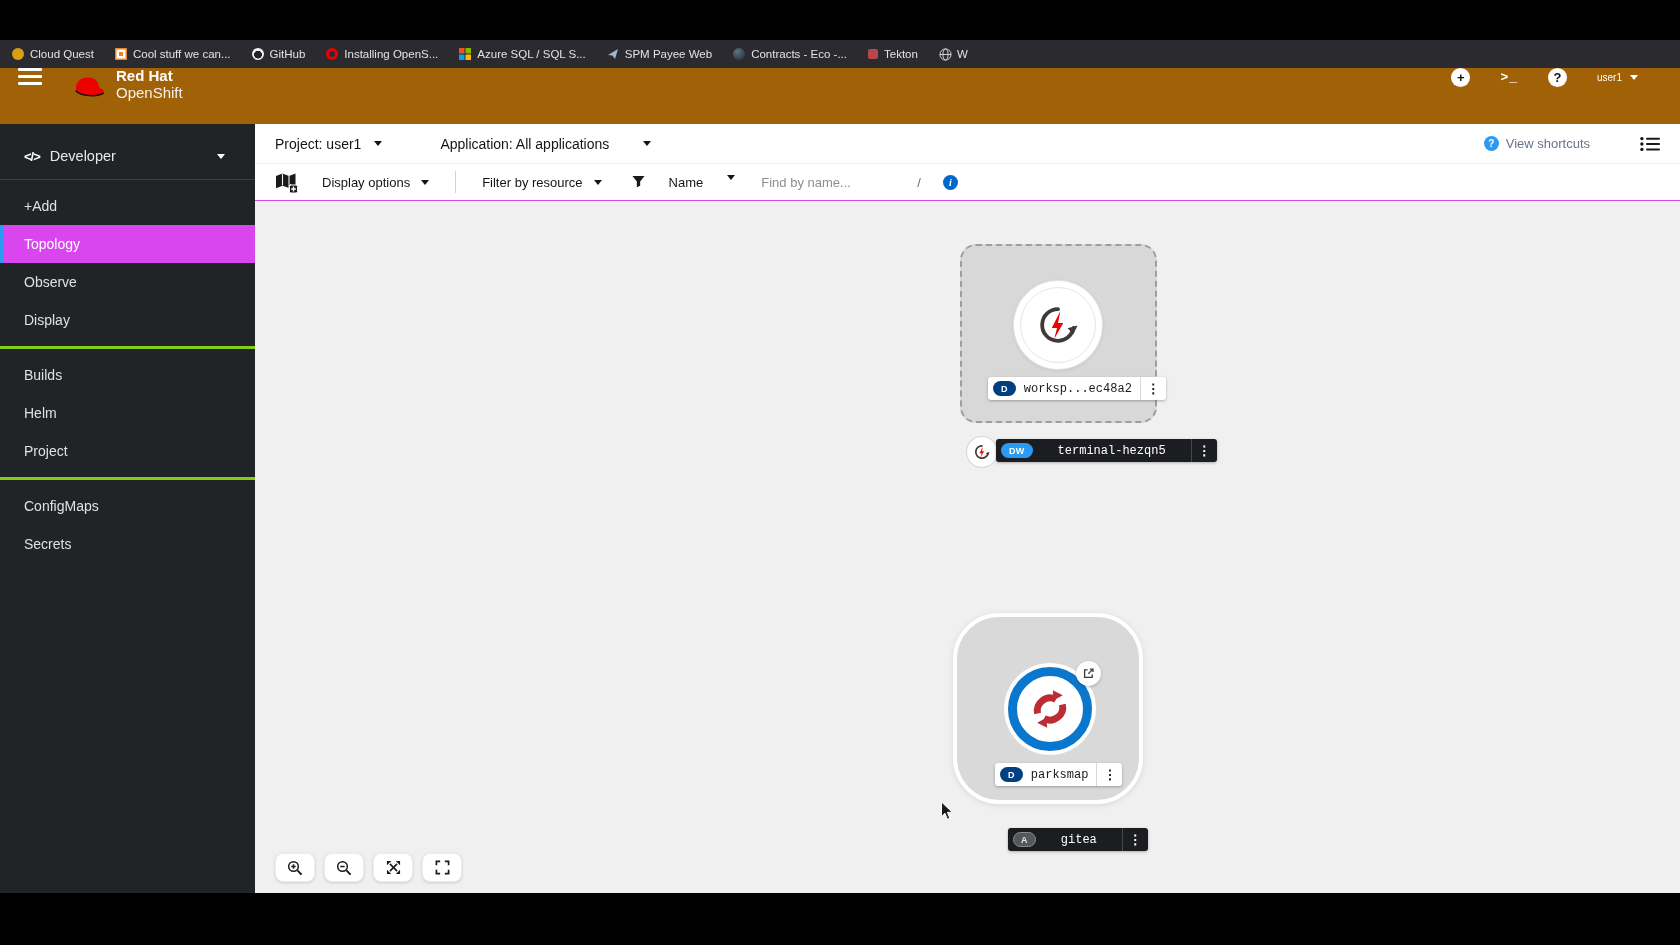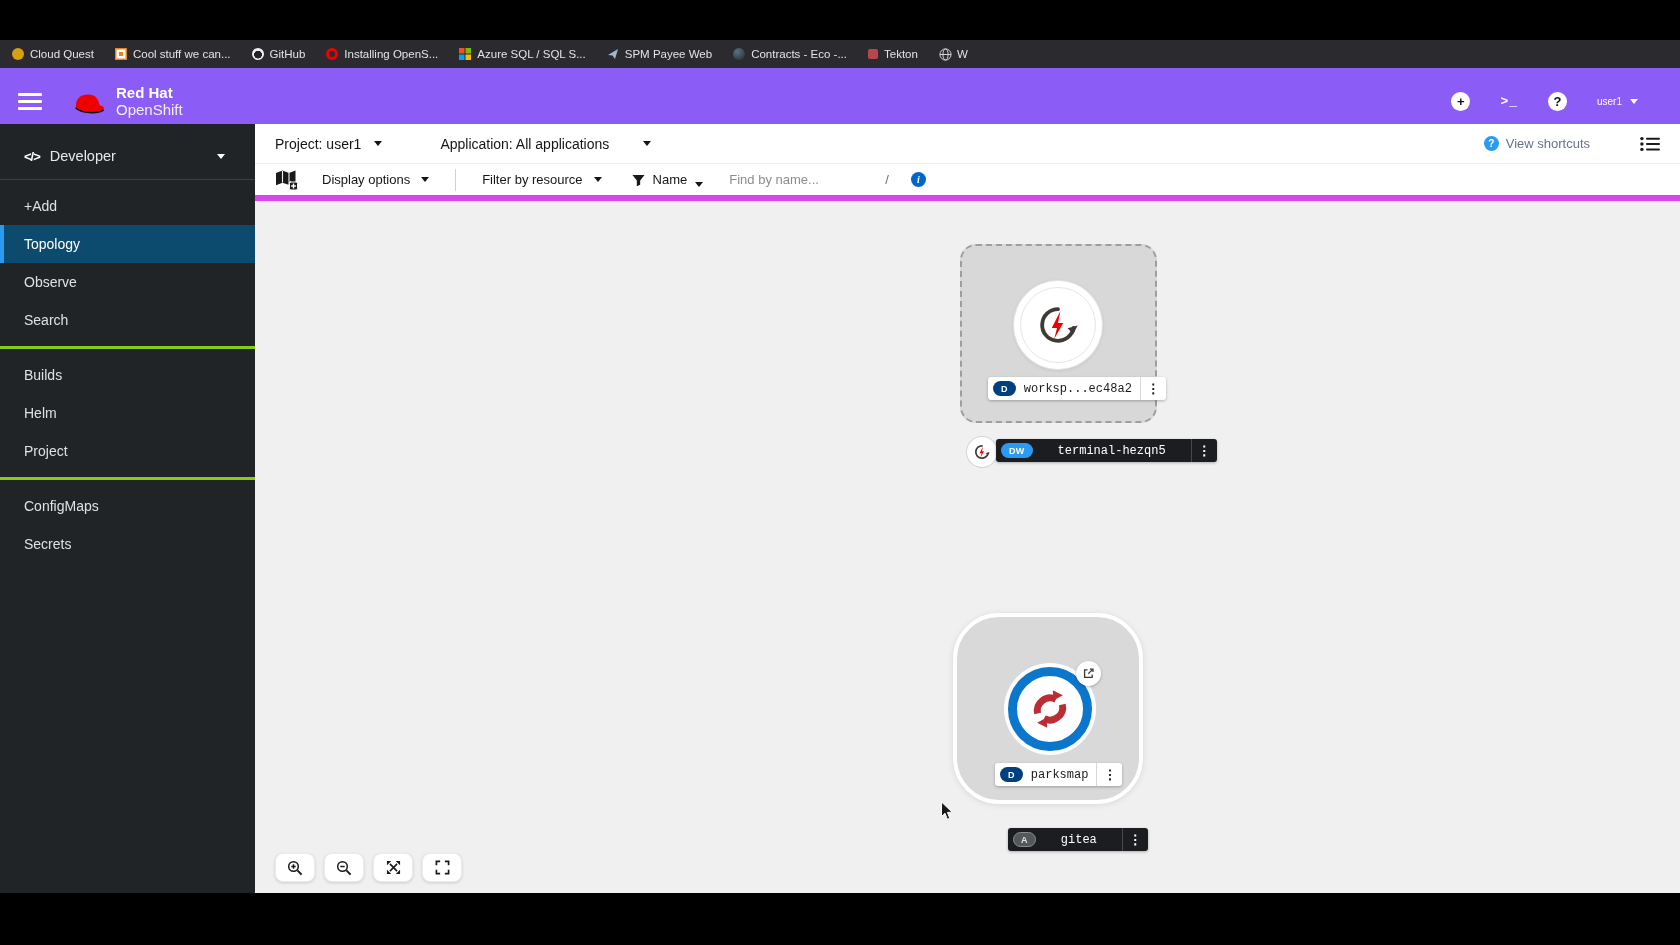--- a/index.html
+++ b/index.html
@@ -13,22 +13,22 @@
   .bm { display:flex; align-items:center; gap:6px; white-space:nowrap; cursor:pointer; }
   .fav { width:12px; height:12px; flex:0 0 auto; display:inline-block; }
   .fav-cloudquest { background:#d7a010; border-radius:50%; }
   .fav-coolstuff { background:#e8821e; box-shadow: inset 0 0 0 1.5px #e8821e, inset 0 0 0 4px #fff; border-radius:2px; }
   .fav-github { border-radius:50%; background: radial-gradient(circle at 50% 55%, #232327 42%, #f2f2f2 46%); }
   .fav-openshift { border:3px solid #e00; border-radius:50%; background:transparent; }
   .fav-contracts { background: radial-gradient(circle at 35% 30%, #5d7180, #323f4a 70%); border-radius:50%; }
   .fav-tekton { background:#b8464a; border-radius:2px; width:10px; height:10px; }
 
   
-  .masthead { position:absolute; top:68px; left:0; right:0; height:67px; background:#8b5cf6;
-    display:flex; align-items:center; padding:0 18px; }
+  .masthead { position:absolute; top:68px; left:0; right:0; height:67px; background:#a16207;
+    display:flex; align-items:flex-start; padding:0 18px; }
   .burger { width:24px; height:17px; display:flex; flex-direction:column; justify-content:space-between; cursor:pointer; }
   .burger span { display:block; height:3px; background:#fff; border-radius:1px; }
   .brand { display:flex; align-items:center; margin-left:28px; cursor:pointer; }
   .brand-text { margin-left:8px; color:#fff; line-height:1.1; }
   .brand-top { font-weight:bold; font-size:15px; }
   .brand-bottom { font-weight:300; font-size:15px; color:#f0f0f0; }
   .mast-right { margin-left:auto; display:flex; align-items:center; gap:30px; padding-right:24px; }
   .mi-circle { width:19px; height:19px; border-radius:50%; background:#fff; color:#111;
     display:flex; align-items:center; justify-content:center; font-weight:bold; font-size:13px; cursor:pointer; }
   .mi-term { color:#fff; font-family:"Liberation Mono", monospace; font-weight:bold; font-size:13px; letter-spacing:1px; cursor:pointer; }
@@ -40,41 +40,41 @@
 
   
   .sidebar { width:255px; background:#212427; color:#e8e8e8; flex:0 0 auto; display:flex; flex-direction:column; }
   .persp { display:flex; align-items:center; gap:10px; padding:24px 30px 15px 24px;
     font-size:14.5px; border-bottom:1px solid #3c3f42; cursor:pointer; }
   .persp-icon { font-weight:bold; font-size:13px; letter-spacing:-1px; color:#fff; }
   .persp .caret { margin-left:auto; color:#fff; }
   .nav-sec { padding:7px 0; }
   .nav-sec + .nav-sec { border-top:3px solid #84cc16; }
   .nav-item { padding:11px 24px; font-size:14px; color:#e0e0e0; cursor:pointer; }
-  .nav-item.selected { background:#0c4a6e; color:#fff; border-left:4px solid #2b9af3; padding-left:20px; }
+  .nav-item.selected { background:#d946ef; color:#fff; border-left:4px solid #2b9af3; padding-left:20px; }
 
   
   .main { flex:1; display:flex; flex-direction:column; min-width:0; background:#fff; }
   .context-bar { height:40px; flex:0 0 auto; display:flex; align-items:center; padding:12px 20px;
     background:#fff; border-bottom:1px solid #ededed; font-size:14px; color:#151515; }
   .dd { display:flex; align-items:center; gap:13px; cursor:pointer; }
   .dd .caret { color:#151515; }
   .dd + .dd { margin-left:58px;gap:34px; }
   .cb-right { margin-left:auto; display:flex; align-items:center; }
   .q-icon { width:15px; height:15px; border-radius:50%; background:#2b9af3; color:#fff; font-size:10px;
     font-weight:bold; display:flex; align-items:center; justify-content:center; }
   .view-shortcuts { display:flex; align-items:center; gap:7px; font-size:13px; color:#667488; cursor:pointer; }
   .list-toggle { margin-left:50px; cursor:pointer; display:flex; align-items:center; }
 
   .filter-bar { height:37px; flex:0 0 auto; display:flex; align-items:center; padding:0 20px;
-    background:#fff; border-bottom:6px solid #d946ef; font-size:13px; color:#151515; }
+    background:#fff; border-bottom:1px solid #d946ef; font-size:13px; color:#151515; }
   .map-btn { display:flex; align-items:center; margin-right:24px; cursor:pointer; }
   .fb-dd { display:flex; align-items:center; gap:11px; cursor:pointer; }
   .vdiv { width:1px; height:22px; background:#d2d2d2; margin:0 26px; }
-  .name-filter { display:flex; align-items:flex-end; gap:8px; margin-left:30px; cursor:pointer; }
+  .name-filter { display:flex; align-items:flex-start; gap:24px; margin-left:30px; cursor:pointer; }
   .find-input { border:none; outline:none; font-size:13px; color:#151515; margin-left:26px; width:140px;
     font-family:"Liberation Sans", sans-serif; background:transparent; }
   .find-input::placeholder { color:#8b8d90; }
   .slash-hint { color:#6a6e73; font-size:13px; margin-left:16px; }
   .info-icon { width:15px; height:15px; border-radius:50%; background:#06c; color:#fff; font-size:10px;
     font-style:italic; font-weight:bold; font-family:"Liberation Serif", serif;
     display:flex; align-items:center; justify-content:center; margin-left:22px; cursor:pointer; }
 
   
   .canvas { flex:1; position:relative; background:#f0f0f1; overflow:hidden; }
@@ -210,21 +210,21 @@
     <nav class="sidebar">
       <div class="persp">
         <span class="persp-icon">&lt;/&gt;</span>
         <span>Developer</span>
         <span class="caret"></span>
       </div>
       <div class="nav-sec">
         <div class="nav-item">+Add</div>
         <div class="nav-item selected">Topology</div>
         <div class="nav-item">Observe</div>
-        <div class="nav-item">Search</div>
+        <div class="nav-item">Display</div>
       </div>
       <div class="nav-sec">
         <div class="nav-item">Builds</div>
         <div class="nav-item">Helm</div>
         <div class="nav-item">Project</div>
       </div>
       <div class="nav-sec">
         <div class="nav-item">ConfigMaps</div>
         <div class="nav-item">Secrets</div>
       </div>

